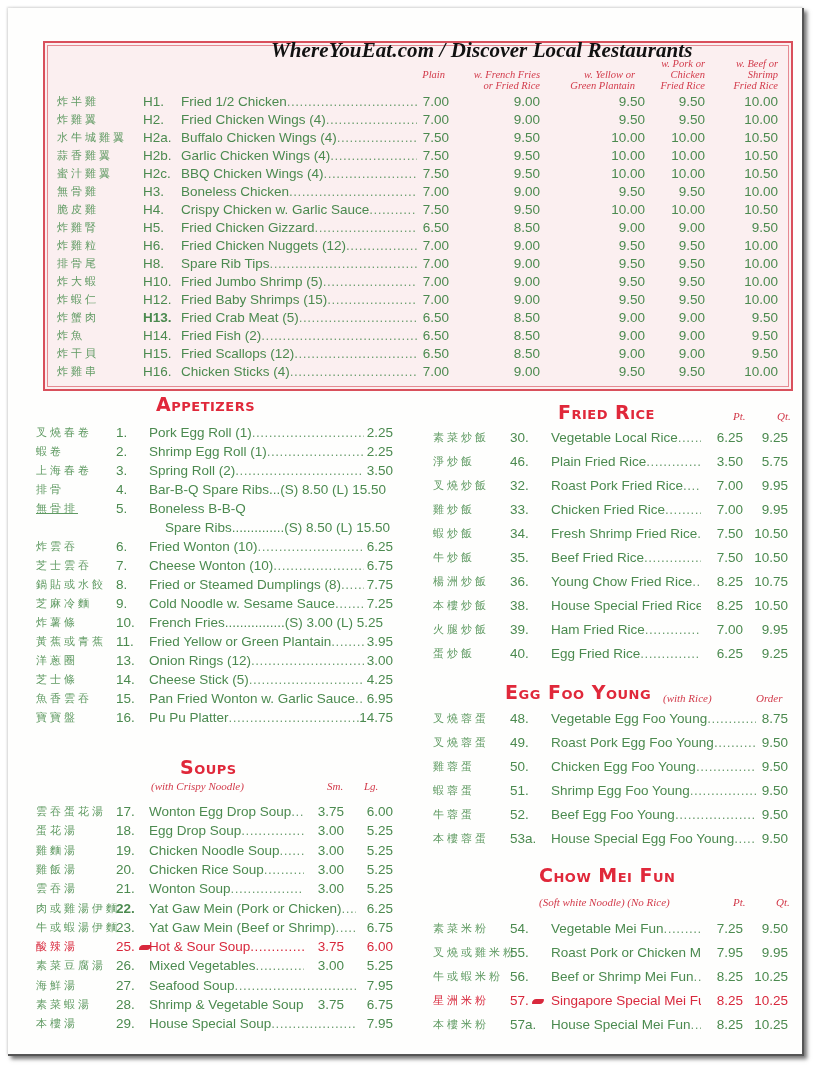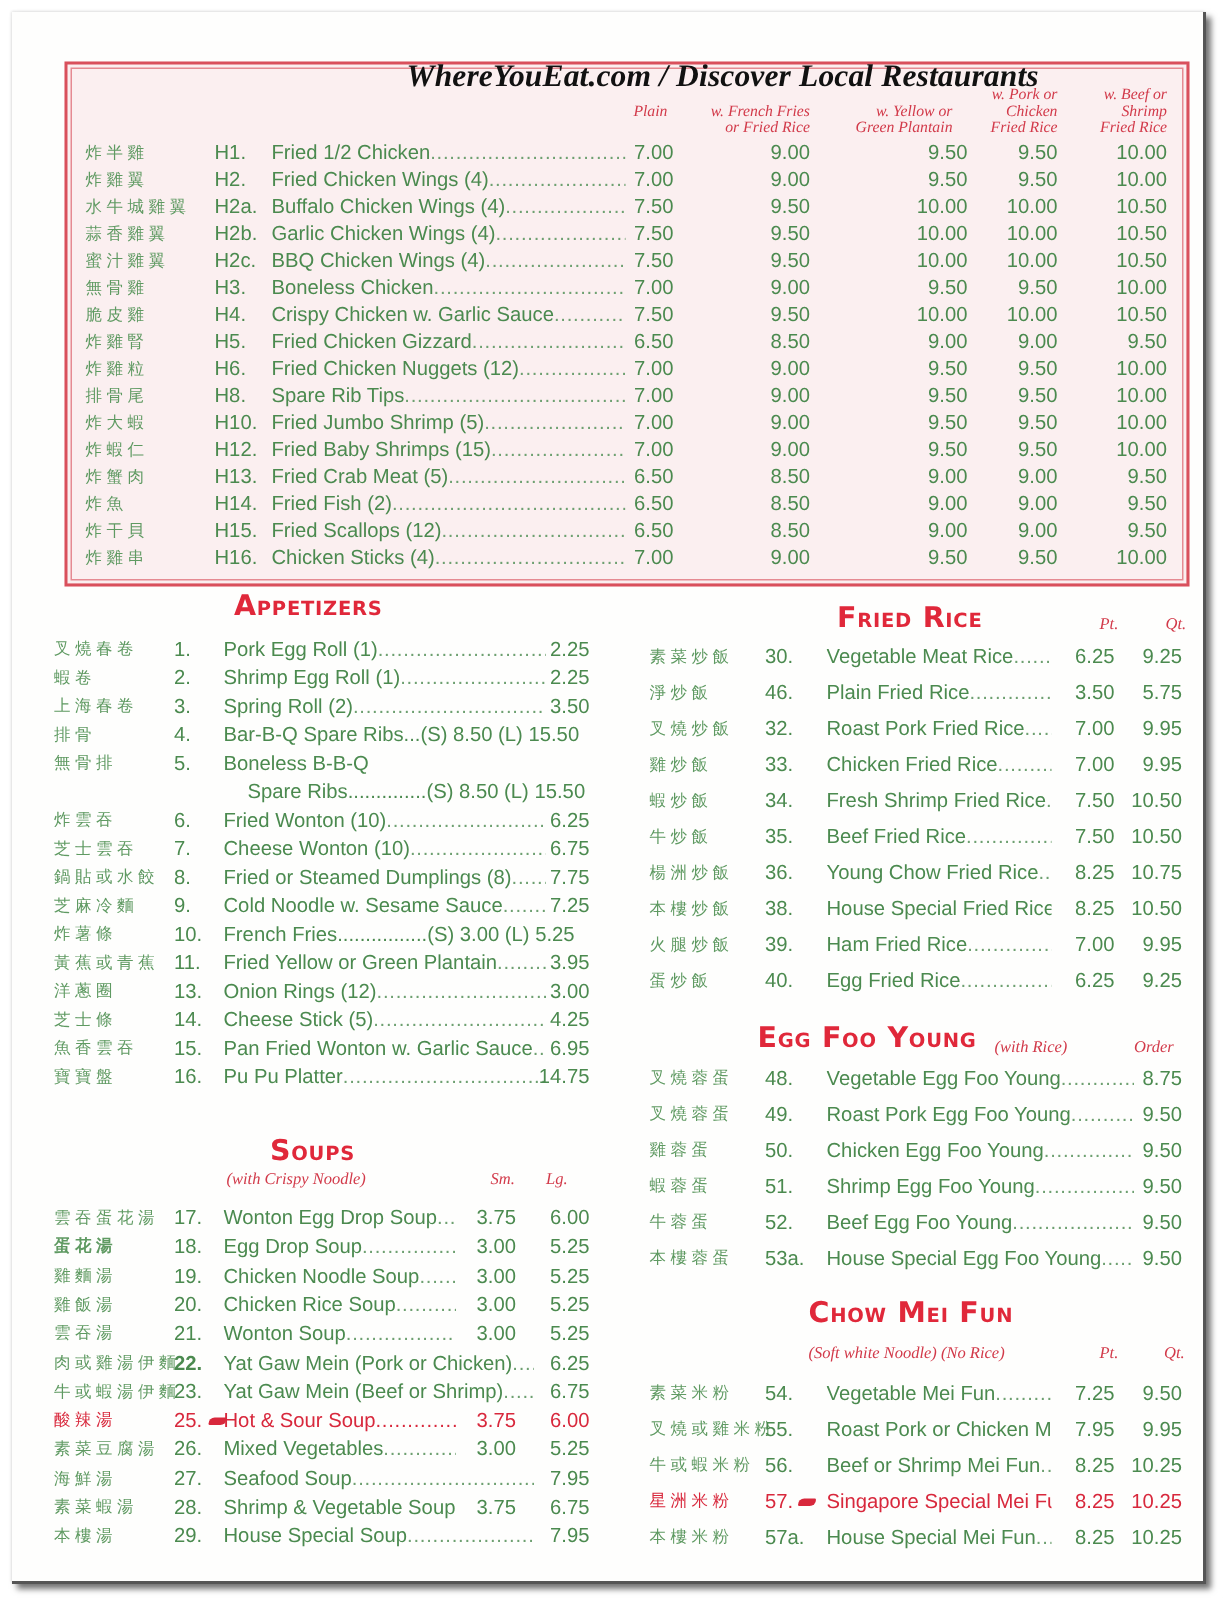--- a/index.html
+++ b/index.html
@@ -182,21 +182,21 @@
           <div class="num" style="left:98px;">H12.</div>
           <div class="name" style="left:136px;width:236px;"><span>Fried Baby Shrimps (15)</span><span class="dots">........................................................................................................................</span></div>
           <div class="price" style="left:372px;width:32px;">7.00</div>
           <div class="price" style="left:440px;width:55px;">9.00</div>
           <div class="price" style="left:520px;width:80px;">9.50</div>
           <div class="price" style="left:605px;width:55px;">9.50</div>
           <div class="price" style="left:668px;width:65px;">10.00</div>
         </div>
         <div class="row" style="left:0;top:266px;width:750px;">
           <div class="cn" style="left:12px;">炸蟹肉</div>
-          <div class="num" style="left:98px;">H13.</div>
+          <div class="num" style="left:98px;font-weight:bold;">H13.</div>
           <div class="name" style="left:136px;width:236px;"><span>Fried Crab Meat (5)</span><span class="dots">........................................................................................................................</span></div>
           <div class="price" style="left:372px;width:32px;">6.50</div>
           <div class="price" style="left:440px;width:55px;">8.50</div>
           <div class="price" style="left:520px;width:80px;">9.00</div>
           <div class="price" style="left:605px;width:55px;">9.00</div>
           <div class="price" style="left:668px;width:65px;">9.50</div>
         </div>
         <div class="row" style="left:0;top:284px;width:750px;">
           <div class="cn" style="left:12px;">炸魚</div>
           <div class="num" style="left:98px;">H14.</div>
@@ -249,21 +249,21 @@
         <div class="num" style="left:108px;">3.</div>
         <div class="name" style="left:141px;width:215px;"><span>Spring Roll (2)</span><span class="dots">........................................................................................................................</span></div>
         <div class="price" style="left:340px;width:45px;">3.50</div>
       </div>
       <div class="row" style="left:0;top:473px;width:400px;">
         <div class="cn" style="left:28px;">排骨</div>
         <div class="num" style="left:108px;">4.</div>
         <div class="name" style="left:141px;width:245px;">Bar-B-Q Spare Ribs...(S) 8.50  (L) 15.50</div>
       </div>
       <div class="row" style="left:0;top:492px;width:400px;">
-        <div class="cn" style="left:28px;">無骨排</div>
+        <div class="cn" style="left:28px;text-decoration:underline;">無骨排</div>
         <div class="num" style="left:108px;">5.</div>
         <div class="name" style="left:141px;width:245px;">Boneless B-B-Q</div>
       </div>
       <div class="row" style="left:0;top:511px;width:400px;">
         <div class="cn" style="left:28px;"></div>
         <div class="num" style="left:108px;"></div>
         <div class="name" style="left:157px;width:229px;">Spare Ribs..............(S) 8.50  (L) 15.50</div>
       </div>
       <div class="row" style="left:0;top:530px;width:400px;">
         <div class="cn" style="left:28px;">炸雲吞</div>
@@ -332,21 +332,21 @@
   <div class="sub-hdr" style="left:356px;top:772px;">Lg.</div>
   <div id="soup-rows">
       <div class="row" style="left:0;top:795px;width:400px;">
         <div class="cn" style="left:28px;">雲吞蛋花湯</div>
         <div class="num" style="left:108px;">17.</div>
         <div class="name" style="left:141px;width:155px;"><span>Wonton Egg Drop Soup</span><span class="dots">........................................................................................................................</span></div>
         <div class="price" style="left:296px;width:40px;">3.75</div>
         <div class="price" style="left:340px;width:45px;">6.00</div>
       </div>
       <div class="row" style="left:0;top:814.3px;width:400px;">
-        <div class="cn" style="left:28px;font-weight:bold;">蛋花湯</div>
+        <div class="cn" style="left:28px;">蛋花湯</div>
         <div class="num" style="left:108px;">18.</div>
         <div class="name" style="left:141px;width:155px;"><span>Egg Drop Soup</span><span class="dots">........................................................................................................................</span></div>
         <div class="price" style="left:296px;width:40px;">3.00</div>
         <div class="price" style="left:340px;width:45px;">5.25</div>
       </div>
       <div class="row" style="left:0;top:833.6px;width:400px;">
         <div class="cn" style="left:28px;">雞麵湯</div>
         <div class="num" style="left:108px;">19.</div>
         <div class="name" style="left:141px;width:155px;"><span>Chicken Noodle Soup</span><span class="dots">........................................................................................................................</span></div>
         <div class="price" style="left:296px;width:40px;">3.00</div>
@@ -414,21 +414,21 @@
       </div>
     </div>
 
   <div class="title section-title" style="left:550px;top:393px;">Fried Rice</div>
   <div class="sub-hdr" style="left:725px;top:402px;">Pt.</div>
   <div class="sub-hdr" style="left:769px;top:402px;">Qt.</div>
   <div id="fr-rows">
       <div class="row" style="left:0;top:421px;width:800px;">
         <div class="cn" style="left:425px;">素菜炒飯</div>
         <div class="num" style="left:502px;">30.</div>
-        <div class="name" style="left:543px;width:150px;"><span>Vegetable Meat Rice</span><span class="dots">........................................................................................................................</span></div>
+        <div class="name" style="left:543px;width:150px;"><span>Vegetable Local Rice</span><span class="dots">........................................................................................................................</span></div>
         <div class="price" style="left:695px;width:40px;">6.25</div>
         <div class="price" style="left:738px;width:42px;">9.25</div>
       </div>
       <div class="row" style="left:0;top:445px;width:800px;">
         <div class="cn" style="left:425px;">淨炒飯</div>
         <div class="num" style="left:502px;">46.</div>
         <div class="name" style="left:543px;width:150px;"><span>Plain Fried Rice</span><span class="dots">........................................................................................................................</span></div>
         <div class="price" style="left:695px;width:40px;">3.50</div>
         <div class="price" style="left:738px;width:42px;">5.75</div>
       </div>

